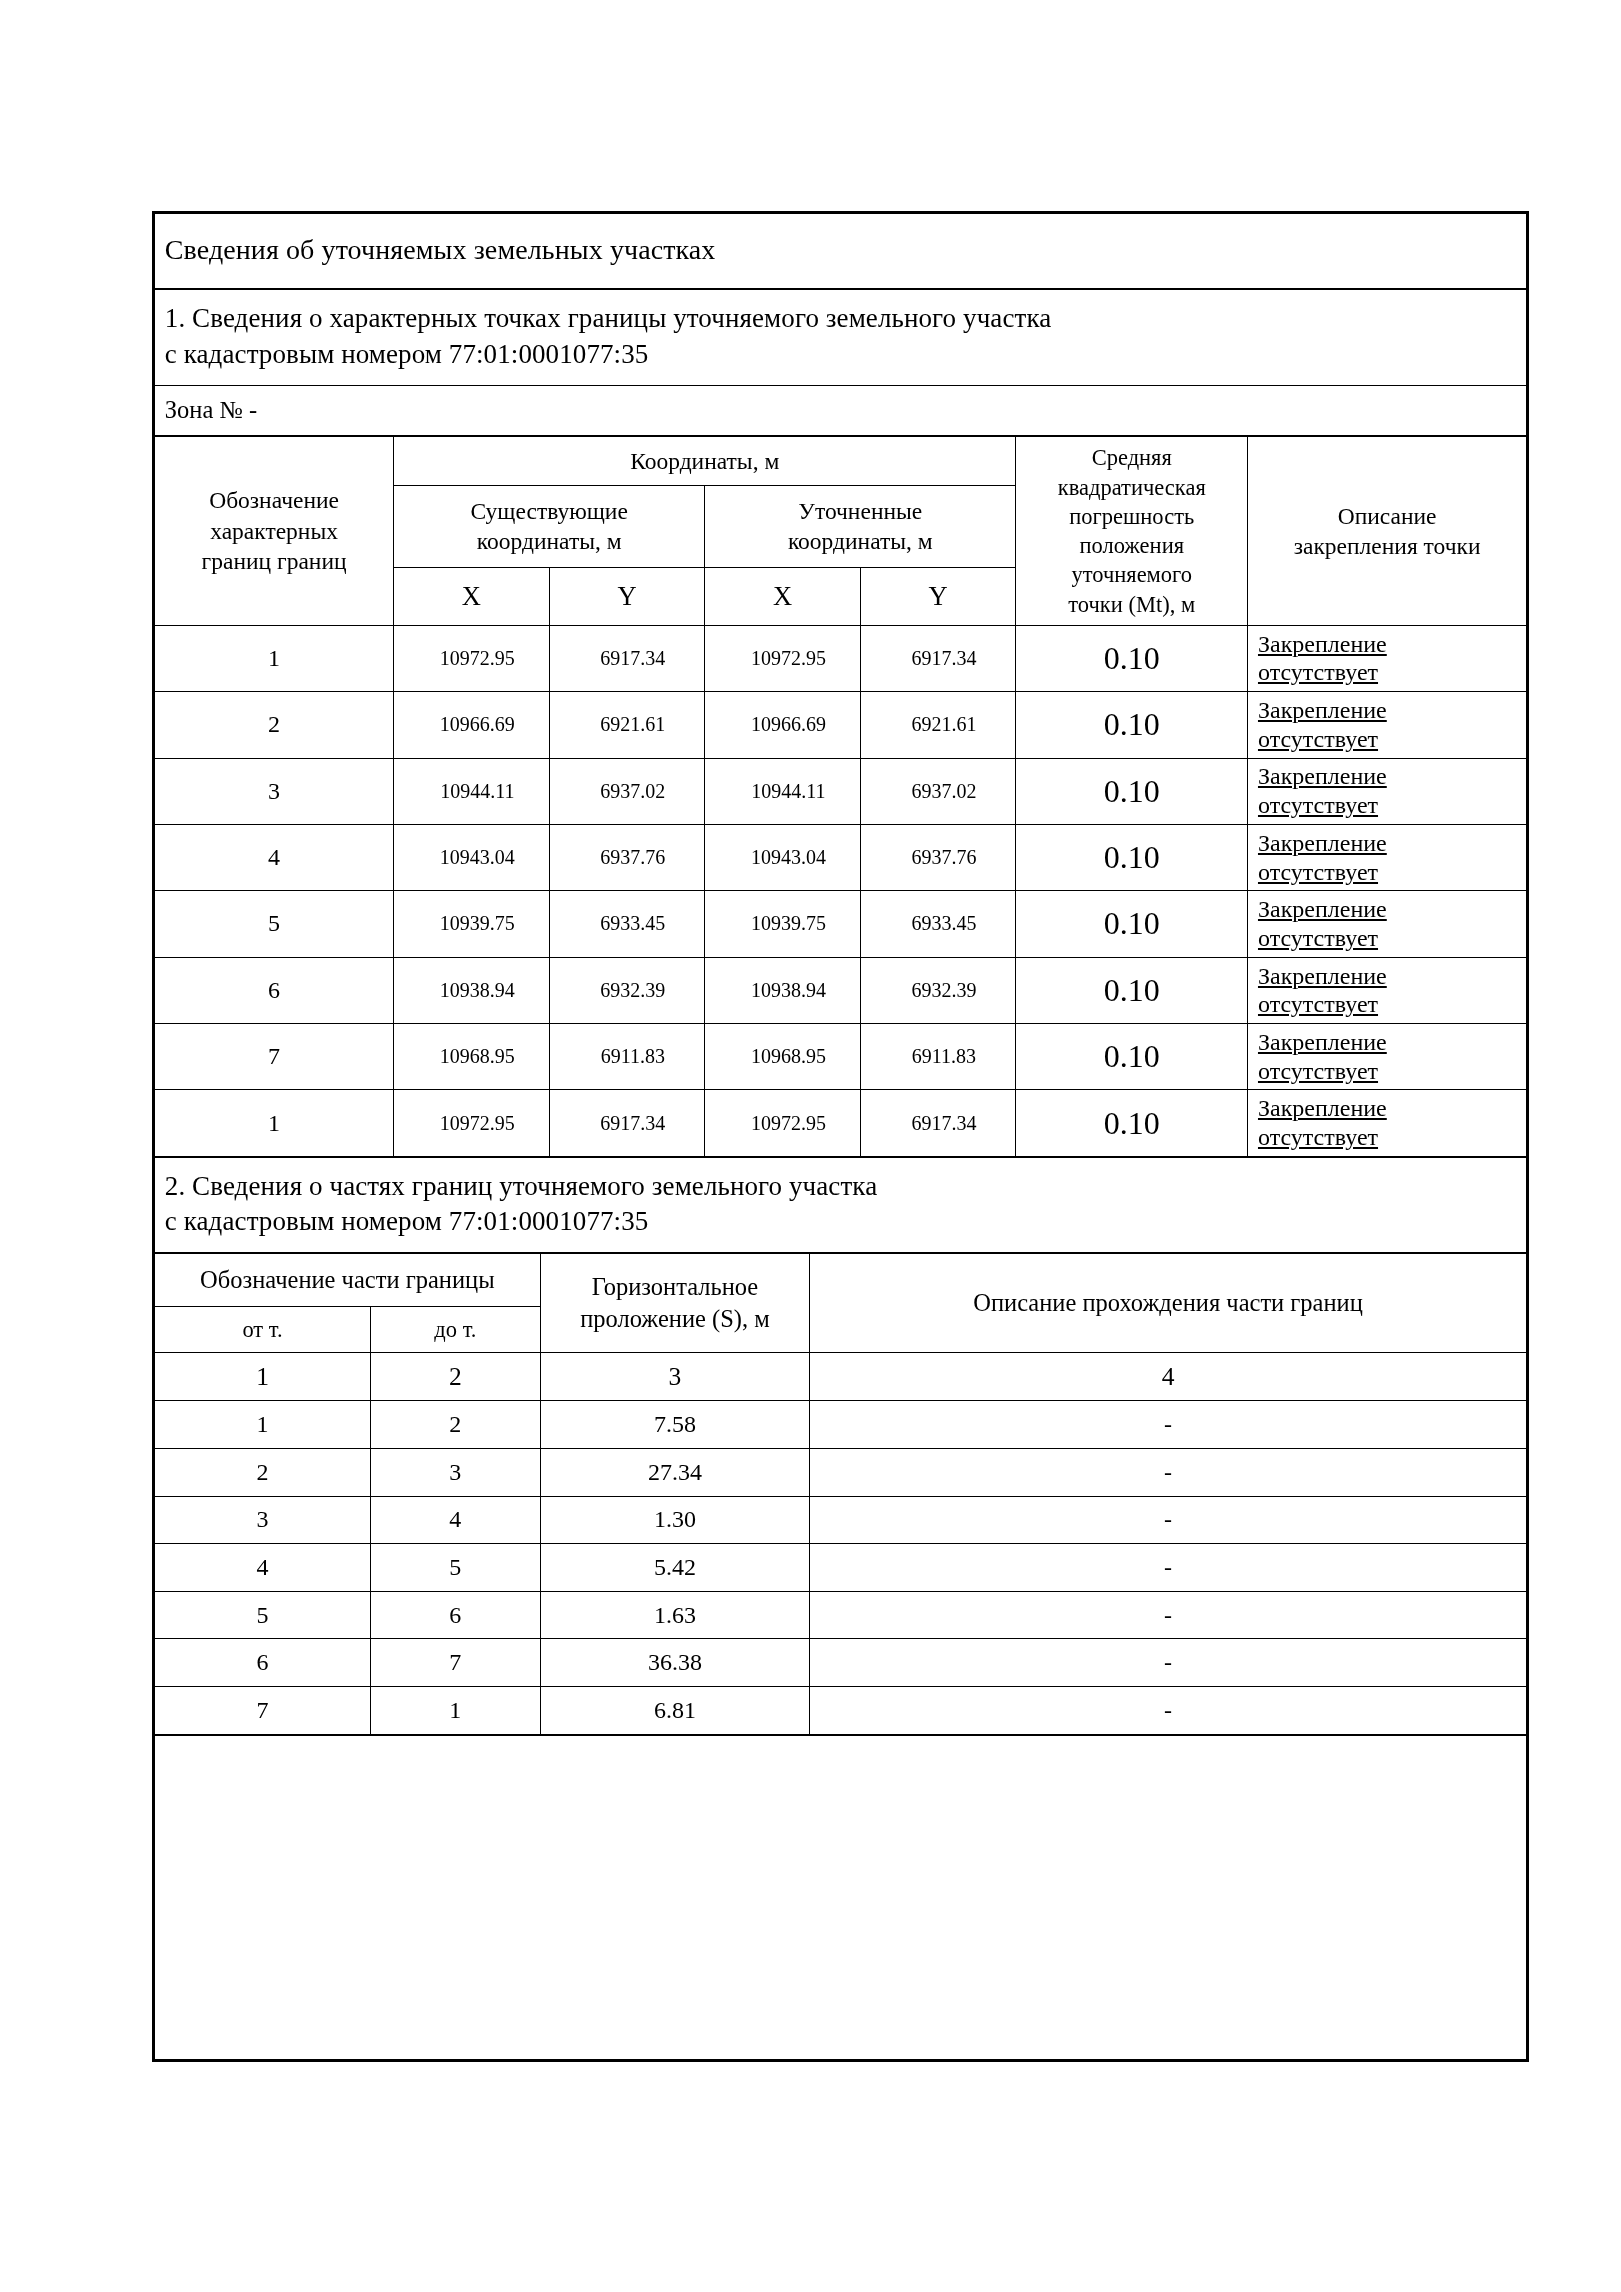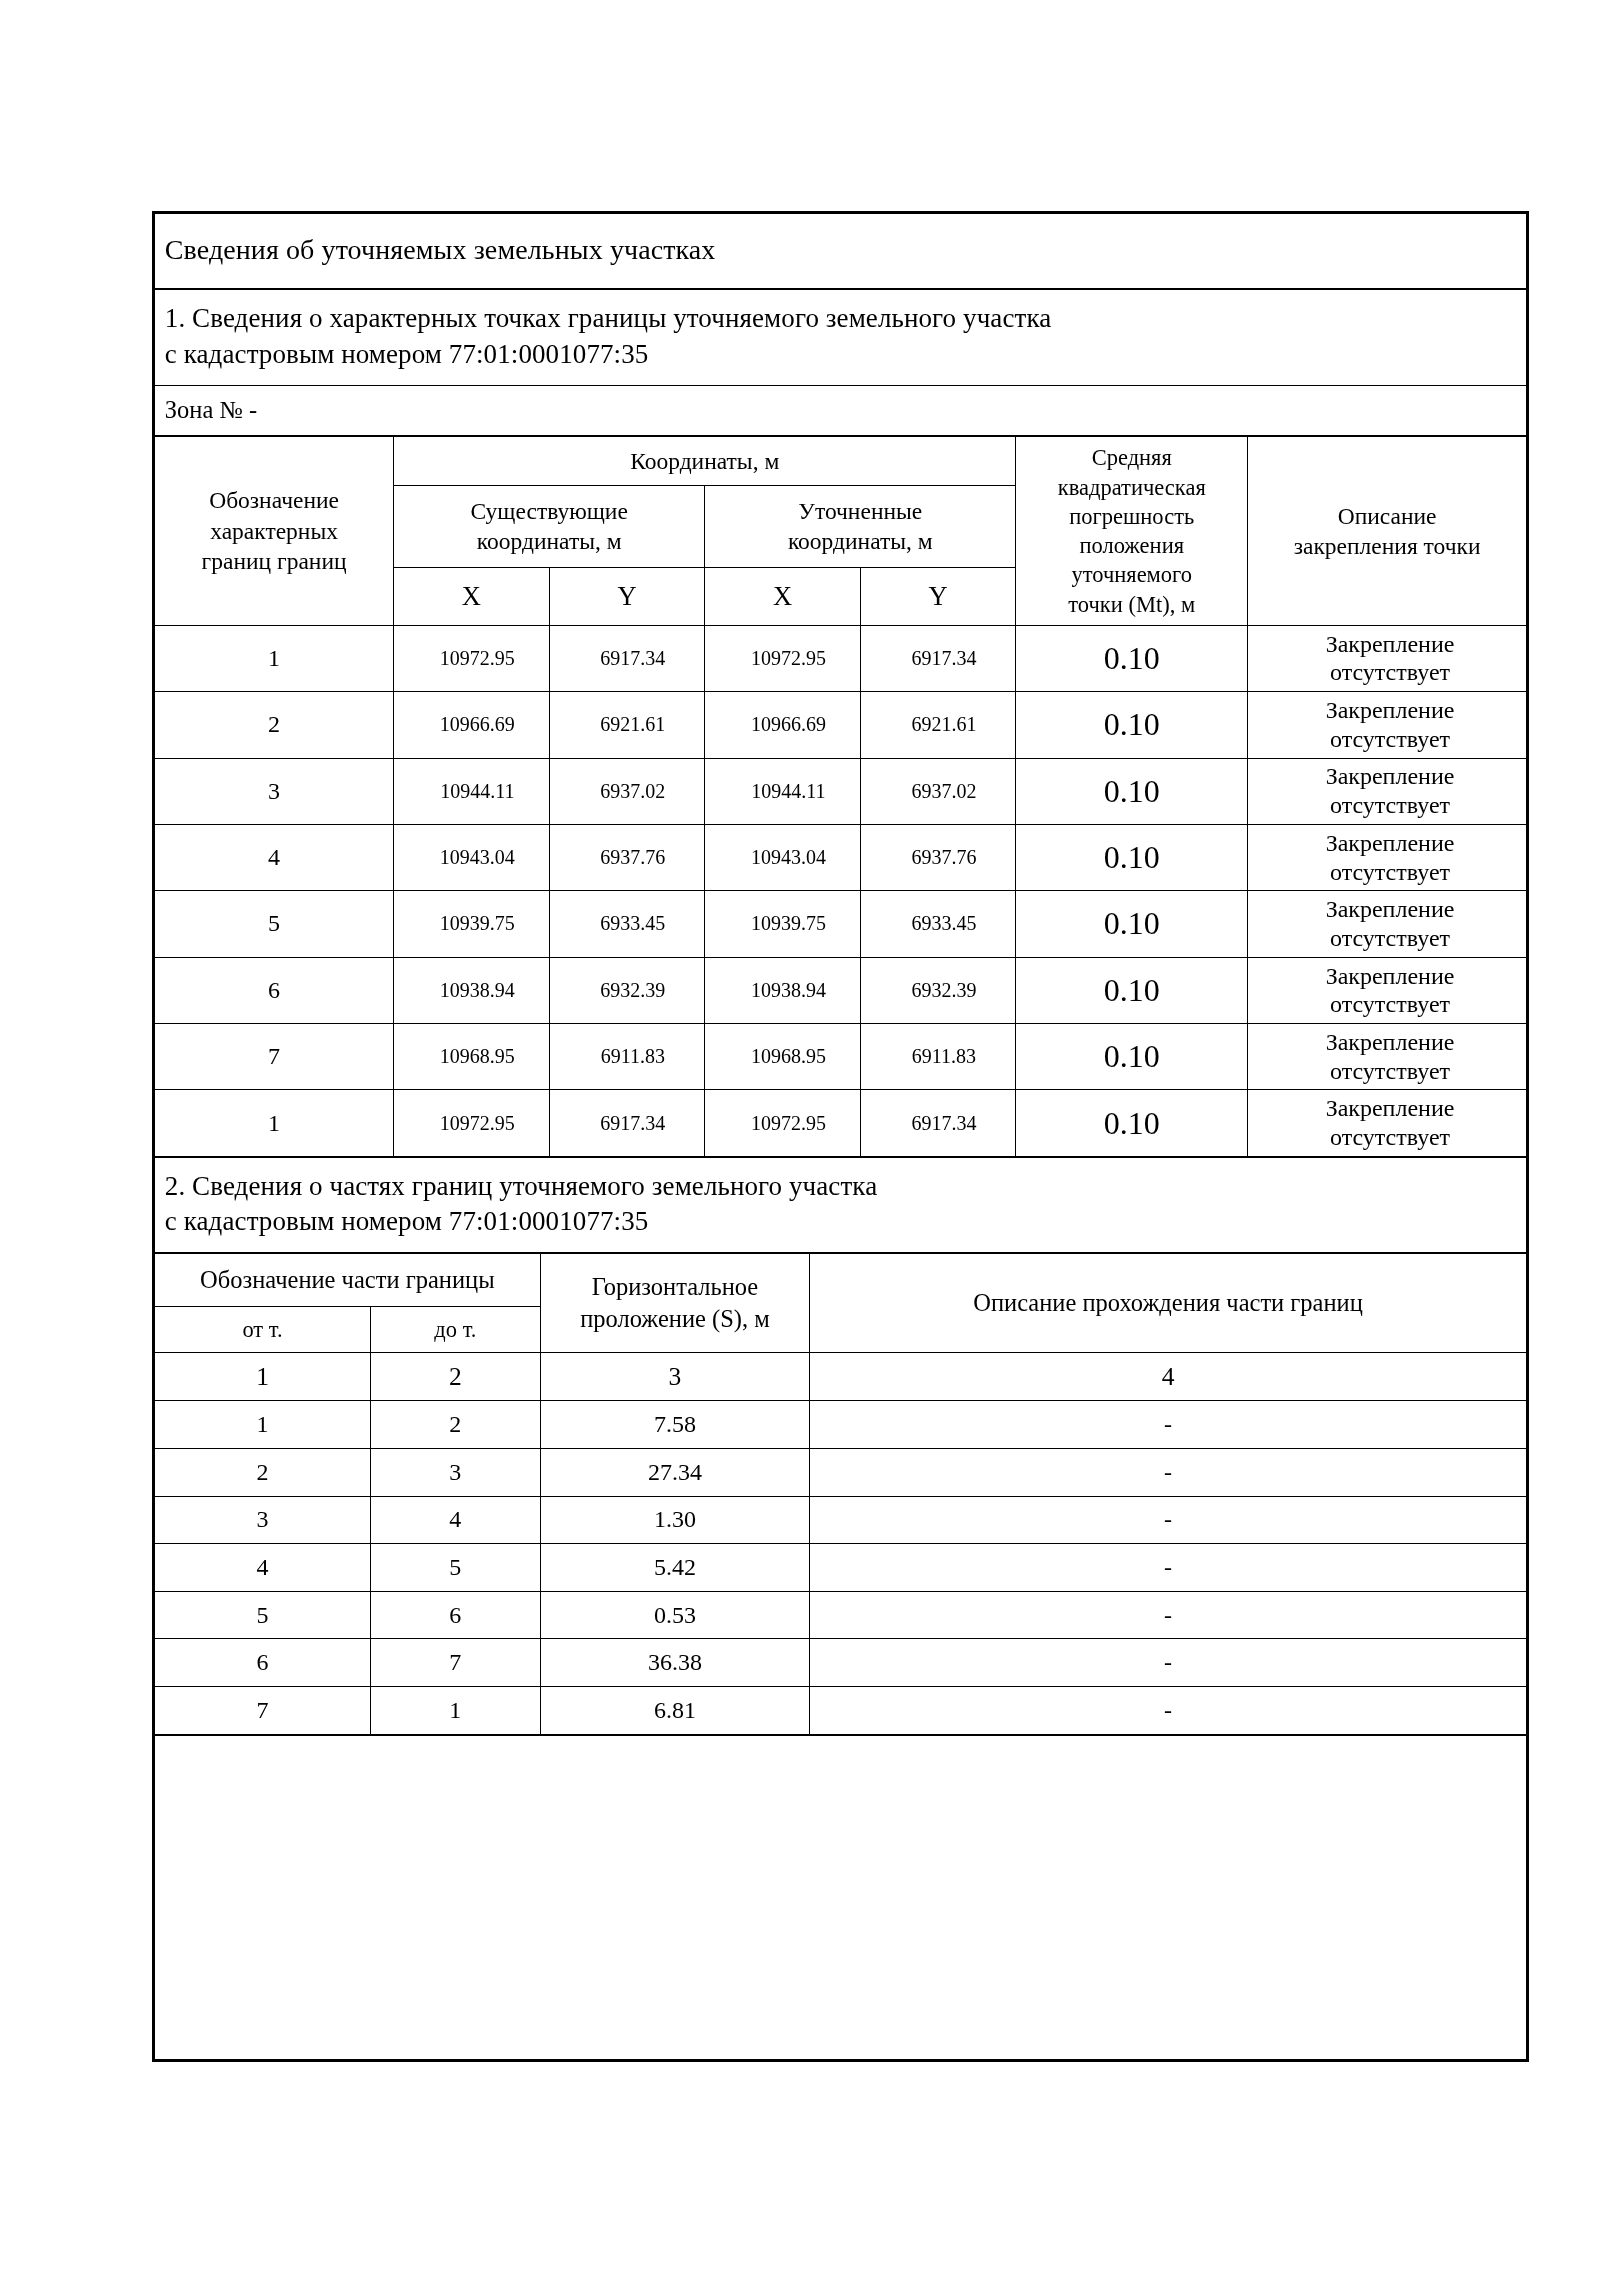--- a/index.html
+++ b/index.html
@@ -90,24 +90,25 @@
     text-align: center;
     font-size: 20px;
     padding: 11.8px 0 11.8px 11.8px !important;
   }
   td.mt {
     text-align: center;
     font-size: 32px;
     padding: 11.8px 3.9px !important;
   }
   td.descr {
-    text-align: center;
+    text-align: left;
     font-size: 24px;
     line-height: 1.20;
     padding: 3.9px 3.9px 3.9px 9.8px !important;
+    text-decoration: underline;
   }
   
   th.h2 {
     text-align: center;
     font-weight: bold;
     font-size: 24.5px;
     line-height: 1.30;
     padding: 9.8px 5.9px !important;
   }
   th.h2.sub {
@@ -365,21 +366,21 @@
         </tr>
         <tr>
           <td class="c2">4</td>
           <td class="c2">5</td>
           <td class="c2">5.42</td>
           <td class="c2">-</td>
         </tr>
         <tr>
           <td class="c2">5</td>
           <td class="c2">6</td>
-          <td class="c2">0.53</td>
+          <td class="c2">1.63</td>
           <td class="c2">-</td>
         </tr>
         <tr>
           <td class="c2">6</td>
           <td class="c2">7</td>
           <td class="c2">36.38</td>
           <td class="c2">-</td>
         </tr>
         <tr>
           <td class="c2">7</td>

